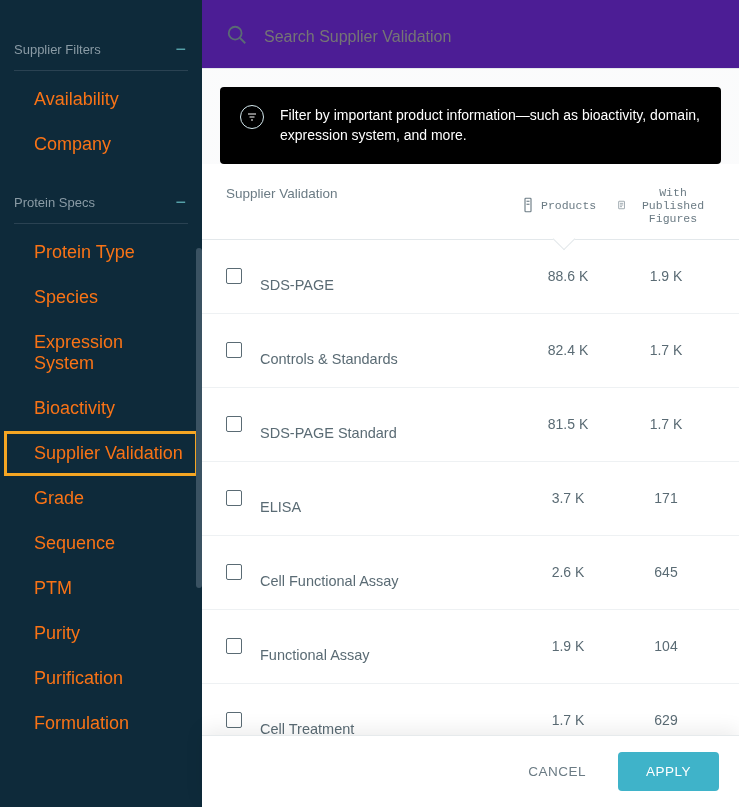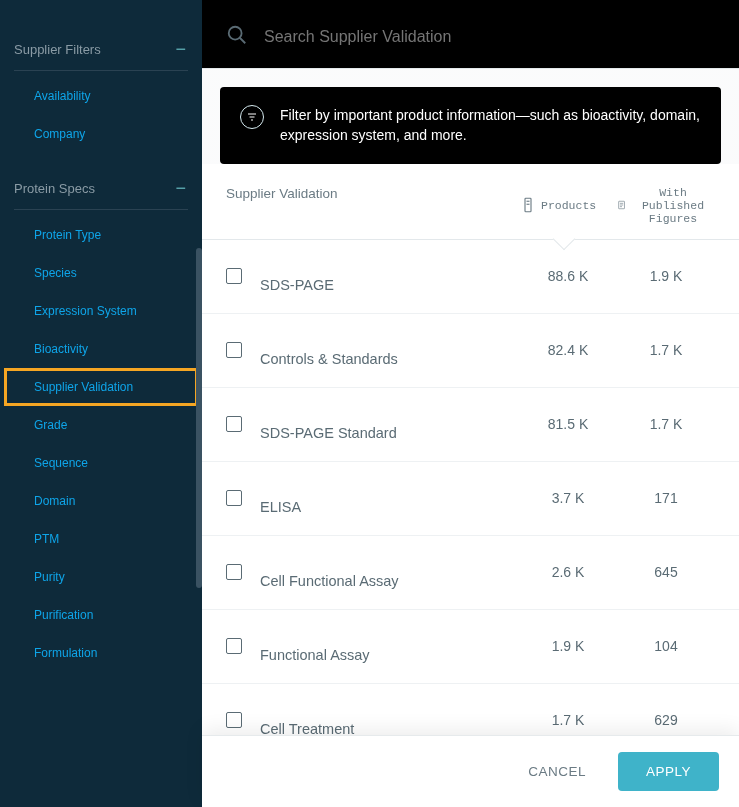--- a/index.html
+++ b/index.html
@@ -34,22 +34,22 @@
     font-size: 18px;
     line-height: 1;
   }
   .sidebar-divider {
     height: 1px;
     background: #2a4252;
     margin: 0 14px 6px 14px;
   }
   .sidebar-item {
     padding: 12px 14px 12px 34px;
-    font-size: 12px;
-    color: #0ea5e9;
+    font-size: 18px;
+    color: #f97316;
     cursor: pointer;
   }
   .sidebar-item.highlighted {
     outline: 3px solid #f5a623;
     outline-offset: -3px;
     margin: 0 4px;
     padding-left: 30px;
   }
   .scrollbar-hint {
     position: absolute;
@@ -103,21 +103,21 @@
     width: 537px; height: 807px;
     display: flex;
     flex-direction: column;
   }
   .search-row {
     display: flex;
     align-items: center;
     gap: 16px;
     padding: 24px 24px 18px 24px;
     border-bottom: 1px solid #e3e8eb;
-    background: #000000;
+    background: #4c1d95;
   }
   .search-icon { color: #5a6b74; }
   .search-input {
     flex: 1;
     border: none;
     outline: none;
     font-size: 16px;
     color: #7a8a93;
     background: transparent;
   }
@@ -237,21 +237,20 @@
         <span class="minus">−</span>
       </div>
       <div class="sidebar-divider"></div>
       <div class="sidebar-item">Protein Type</div>
       <div class="sidebar-item">Species</div>
       <div class="sidebar-item">Expression System</div>
       <div class="sidebar-item">Bioactivity</div>
       <div class="sidebar-item highlighted">Supplier Validation</div>
       <div class="sidebar-item">Grade</div>
       <div class="sidebar-item">Sequence</div>
-      <div class="sidebar-item">Domain</div>
       <div class="sidebar-item">PTM</div>
       <div class="sidebar-item">Purity</div>
       <div class="sidebar-item">Purification</div>
       <div class="sidebar-item">Formulation</div>
       <div style="height: 14px;"></div>
     </div>
   <div class="scrollbar-hint"></div>
 </div>
 
 <div class="backdrop">

